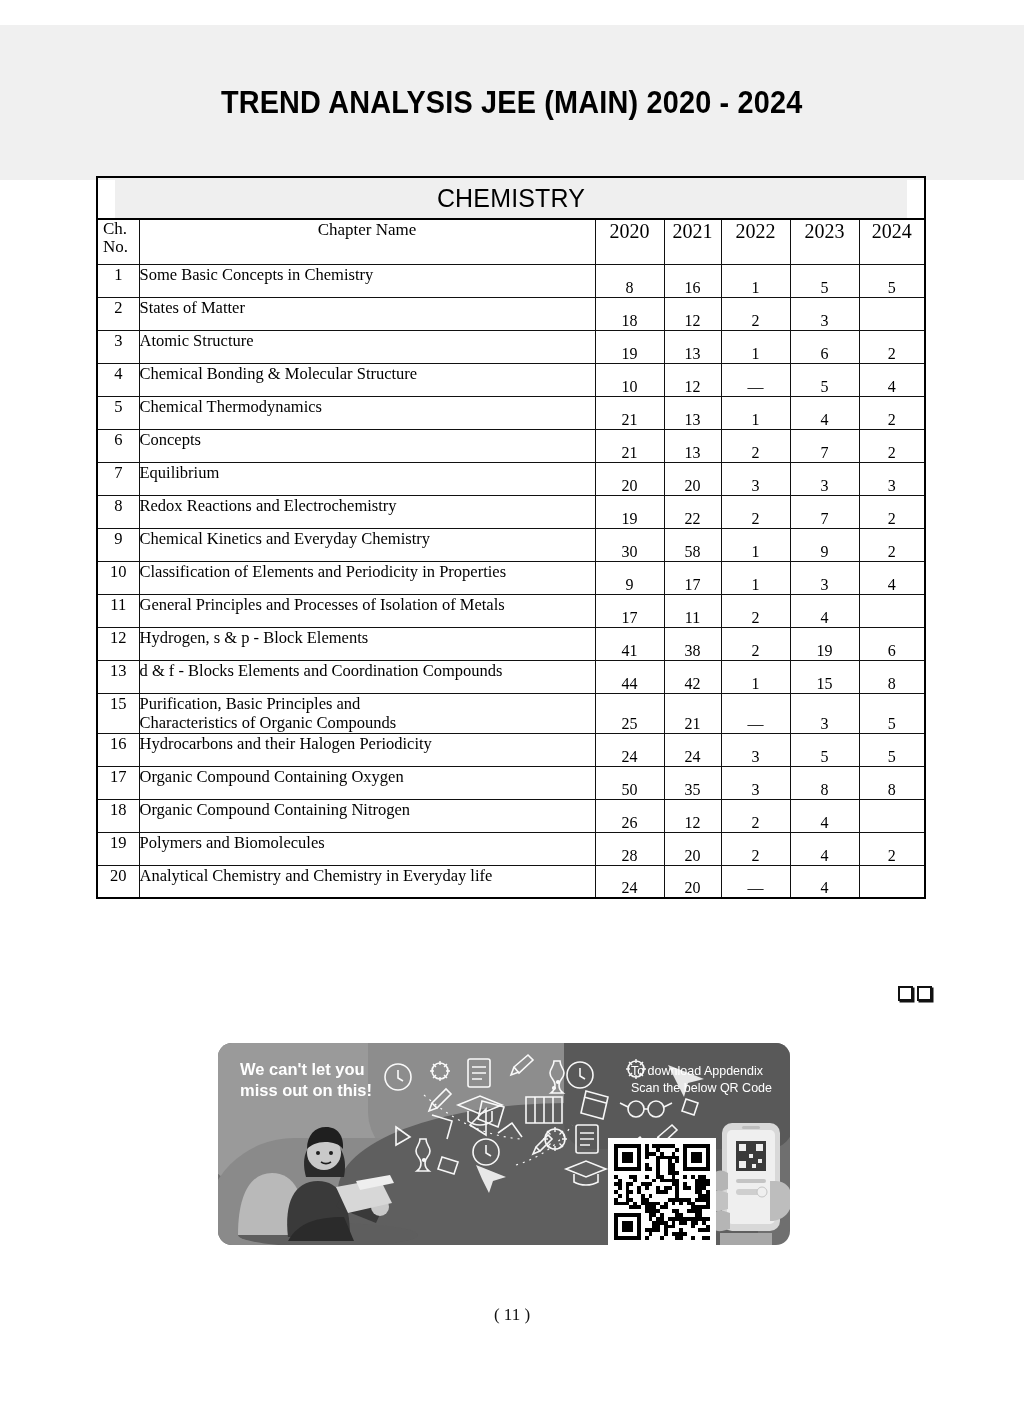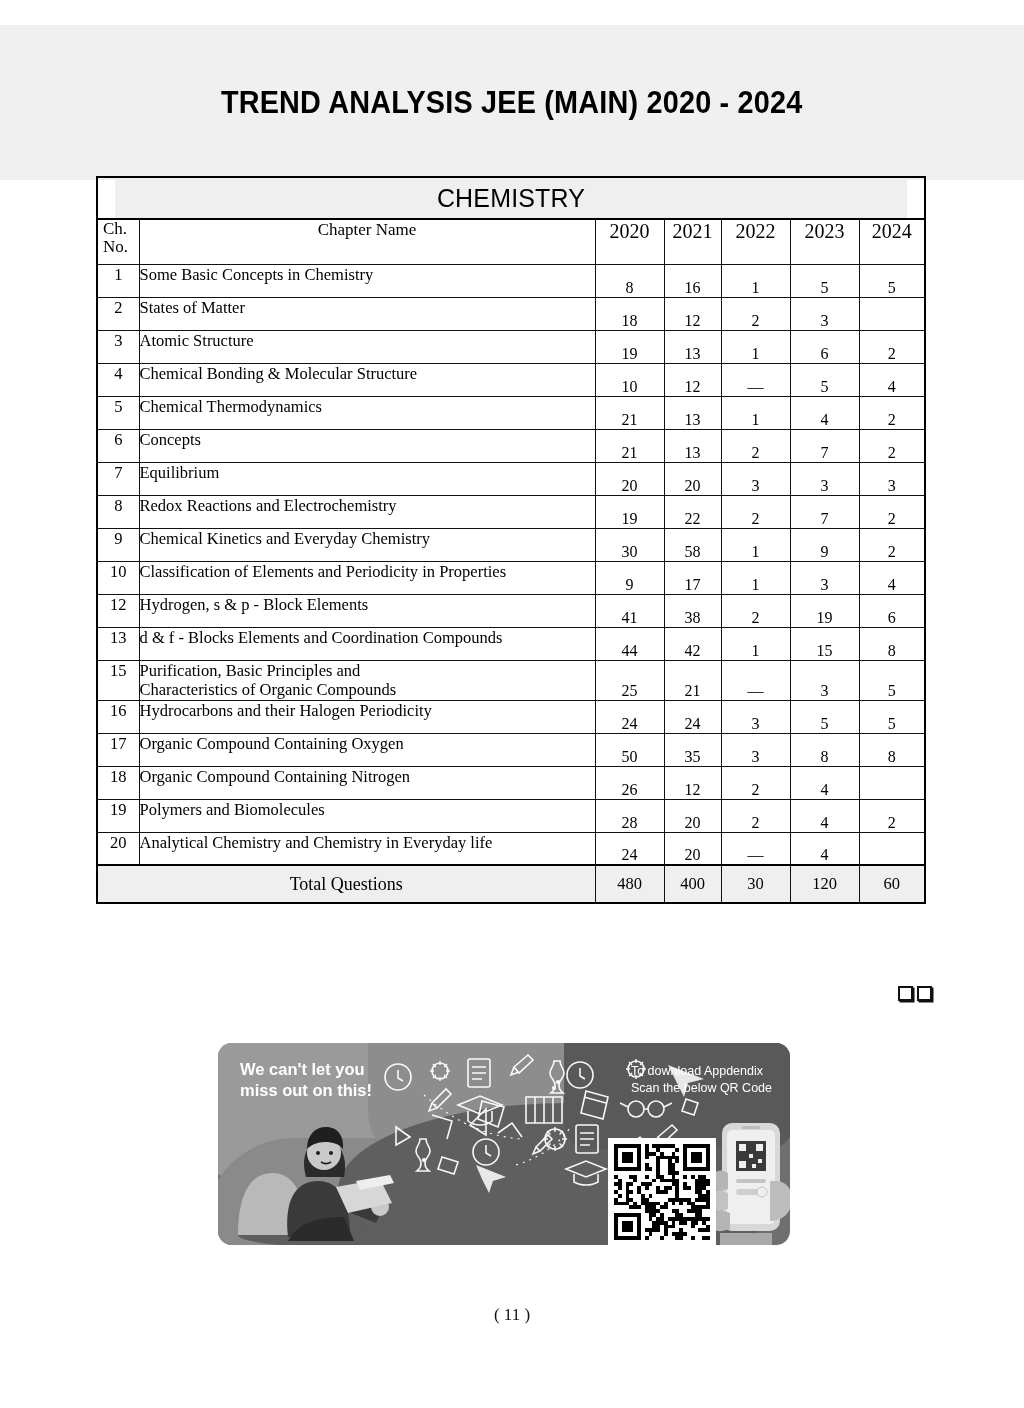--- a/index.html
+++ b/index.html
@@ -390,20 +390,29 @@
         <tr class="data-row">
           <td class="chno">10</td>
           <td class="chapter">Classification of Elements and Periodicity in Properties</td>
           <td class="num">9</td>
           <td class="num">17</td>
           <td class="num">1</td>
           <td class="num">3</td>
           <td class="num">4</td>
         </tr>
         <tr class="data-row">
+          <td class="chno">11</td>
+          <td class="chapter">General Principles and Processes of Isolation of Metals</td>
+          <td class="num">17</td>
+          <td class="num">11</td>
+          <td class="num">2</td>
+          <td class="num">4</td>
+          <td class="num"></td>
+        </tr>
+        <tr class="data-row">
           <td class="chno">12</td>
           <td class="chapter">Hydrogen, s &amp; p - Block Elements</td>
           <td class="num">41</td>
           <td class="num">38</td>
           <td class="num">2</td>
           <td class="num">19</td>
           <td class="num">6</td>
         </tr>
         <tr class="data-row">
           <td class="chno">13</td>
@@ -462,28 +471,20 @@
         </tr>
         <tr class="data-row">
           <td class="chno">20</td>
           <td class="chapter">Analytical Chemistry and Chemistry in Everyday life</td>
           <td class="num">24</td>
           <td class="num">20</td>
           <td class="num">—</td>
           <td class="num">4</td>
           <td class="num"></td>
         </tr>
-        <tr class="total-row">
-        <td class="total-label" colspan="2">Total Questions</td>
-        <td class="total-num">480</td>
-        <td class="total-num">400</td>
-        <td class="total-num">30</td>
-        <td class="total-num">120</td>
-        <td class="total-num">60</td>
-      </tr>
     </tbody>
   </table>
 </div>
 
 <div class="sq-marks">
   <div class="sq-mark"></div>
   <div class="sq-mark"></div>
 </div>
 
 <div class="banner">

